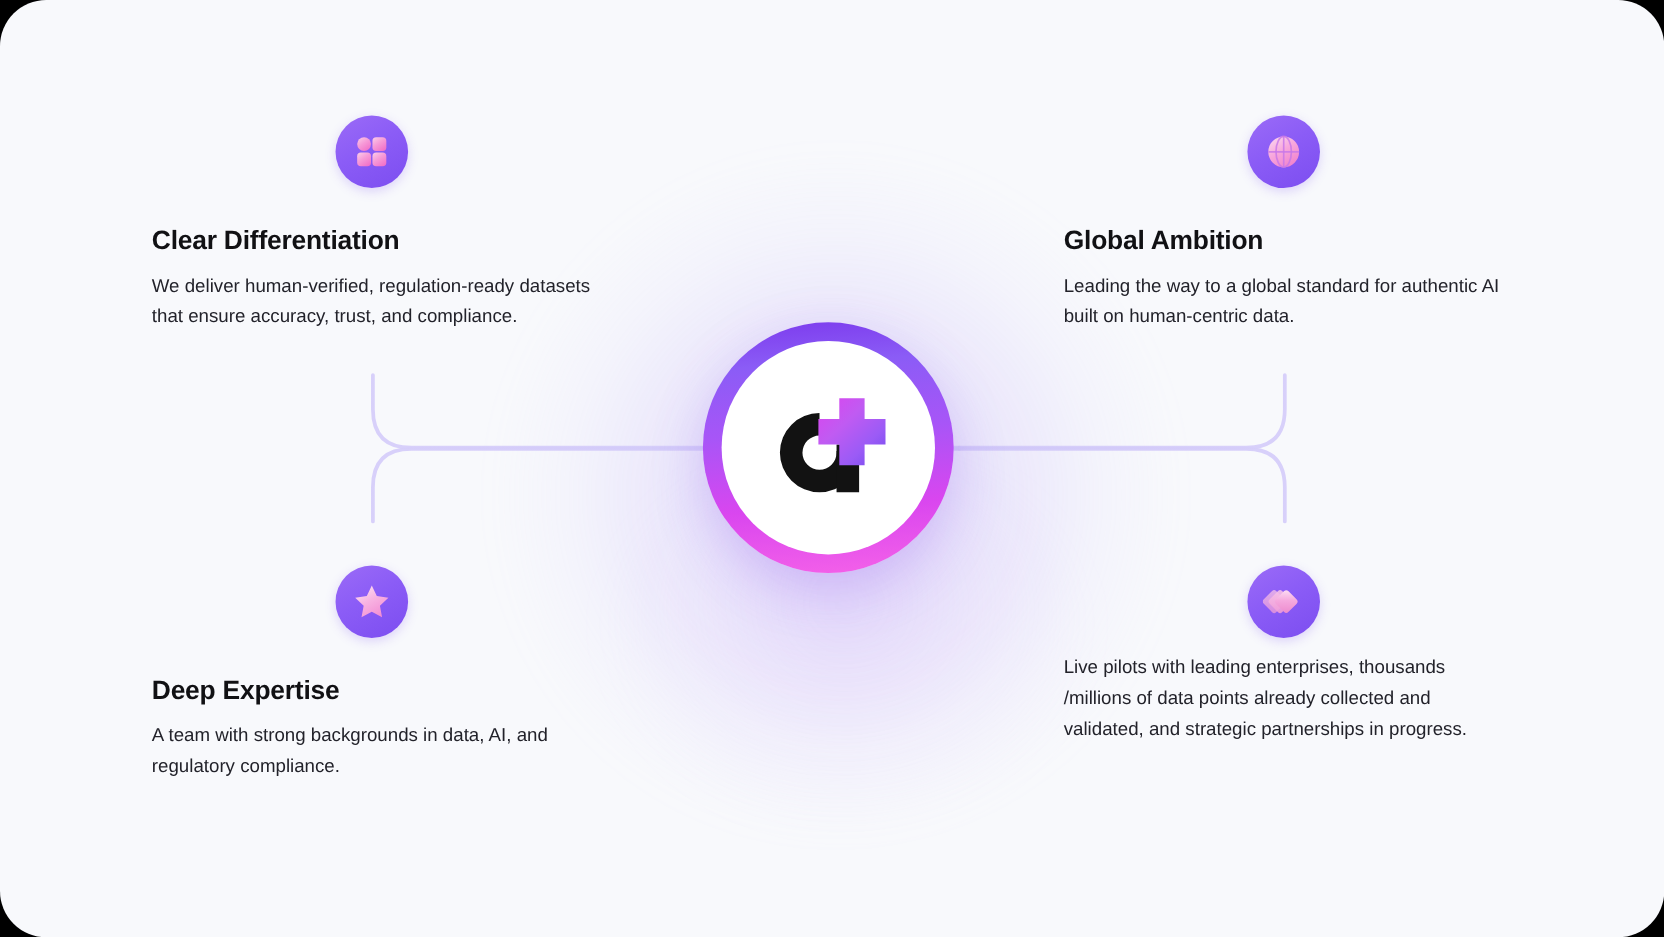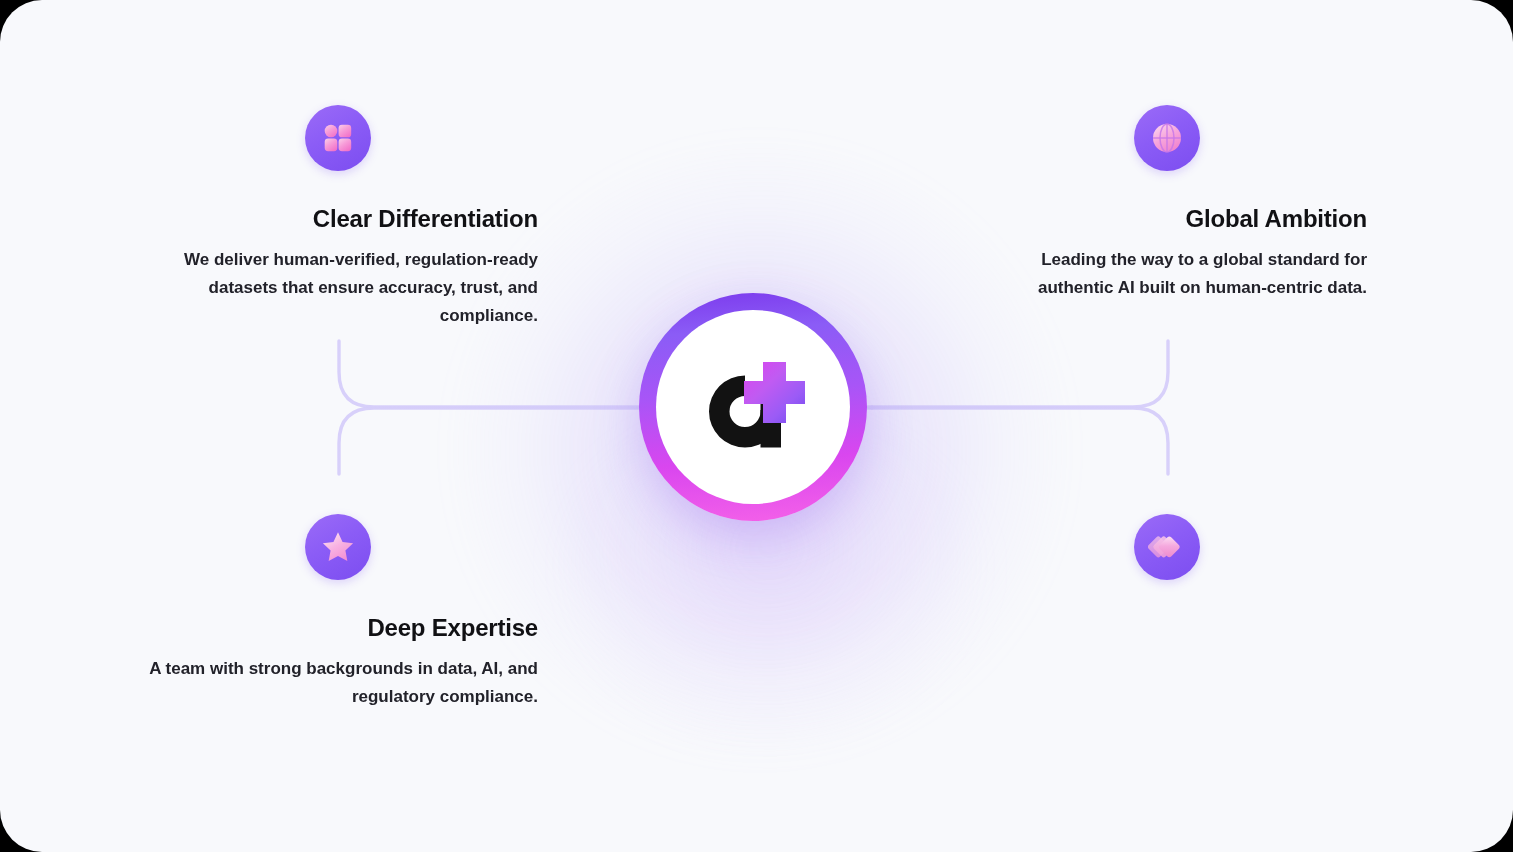--- a/index.html
+++ b/index.html
@@ -62,21 +62,21 @@
     left: 0; top: 0;
     width: 1513px;
     height: 852px;
     pointer-events: none;
   }
 
   
   .quad {
     position: absolute;
     width: 400px;
-    text-align: right;
+    text-align: left;
   }
   .quad-tl { left: 138px;  top: 105px;  }
   .quad-tr { left: 967px;  top: 105px;  }
   .quad-bl { left: 138px;  top: 514px;  }
   .quad-br { left: 967px;  top: 514px;  }
 
   .icon-badge {
     width: 66px;
     height: 66px;
     border-radius: 50%;
@@ -92,21 +92,21 @@
     margin-top: 34px;
     font-size: 24px;
     font-weight: 700;
     letter-spacing: -0.2px;
     color: #111114;
     line-height: 1.15;
   }
   .quad-desc {
     margin-top: 13px;
     font-size: 17px;
-    font-weight: 700;
+    font-weight: 400;
     line-height: 28px;
     color: #22222A;
   }
 
   
   .logo-wrap {
     position: absolute;
     left: 639px;
     top: 293px;
     width: 228px;
@@ -228,20 +228,21 @@
           <linearGradient id="gLay2" x1="0" y1="0" x2="1" y2="1">
             <stop offset="0%" stop-color="#F9C6E9"></stop>
             <stop offset="100%" stop-color="#F29BD6"></stop>
           </linearGradient>
         </defs>
         <rect x="2.2" y="9.8" width="16.2" height="16.2" rx="2.6" fill="url(#gLay2)" transform="rotate(45 10.3 17.9)" opacity="0.75"></rect>
         <rect x="7.6" y="9.8" width="16.2" height="16.2" rx="2.6" fill="url(#gLay2)" transform="rotate(45 15.7 17.9)" opacity="0.88"></rect>
         <rect x="13.2" y="9.8" width="16.2" height="16.2" rx="3" fill="url(#gLay)" transform="rotate(45 21.3 17.9)"></rect>
       </svg>
     </div>
+    <div class="quad-desc">Live pilots with leading enterprises, thousands /millions of data points already collected and validated, and strategic partnerships in progress.</div>
   </div>
 
   <div class="logo-wrap">
     <div class="logo-ring"></div>
     <div class="logo-inner">
       <svg width="128" height="122" viewBox="0 0 128 122" fill="none">
         <defs>
           <linearGradient id="gPlus" x1="0.1" y1="0" x2="0.95" y2="0.9">
             <stop offset="0%" stop-color="#D946EF"></stop>
             <stop offset="38%" stop-color="#C05BF2"></stop>

